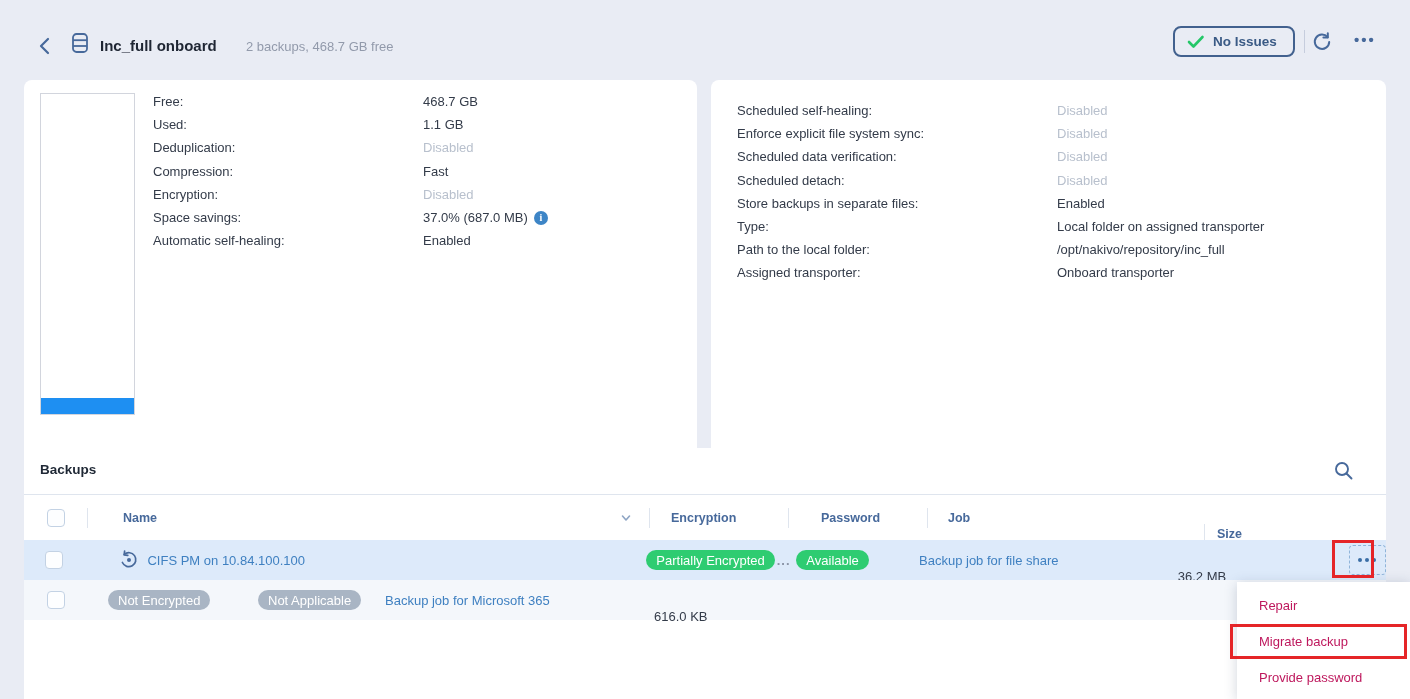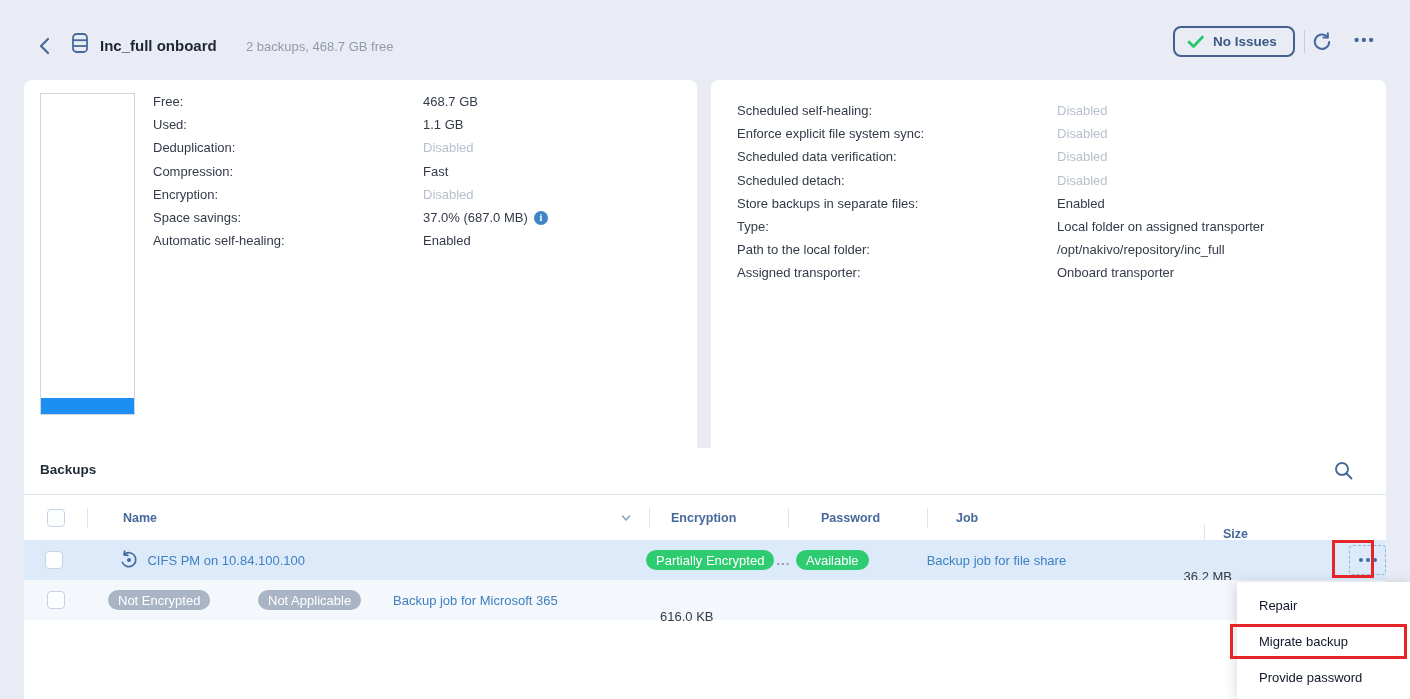--- a/index.html
+++ b/index.html
@@ -56,22 +56,22 @@
   .backups-divider { position:absolute; left:0; top:46px; width:100%; height:1px; background:#dfe5ee; }
 
   .tbl-row { position:absolute; left:0; width:100%; display:flex; align-items:center; }
   .tbl-head { top:47px; height:45px; font-weight:bold; font-size:12.5px; color:#47699b; }
   .row-1 { top:92px; height:40px; background:#ddeafa; }
   .row-2 { top:132px; height:40px; background:#f4f7fb; }
   .c-check { width:63px; display:flex; justify-content:center; align-items:center; }
   .c-name { width:562px; display:flex; align-items:center; position:relative; padding-left:35px; gap:8px; }
   .c-enc { width:139px; padding-left:21px; display:flex; align-items:center; }
   .c-pass { width:139px; padding-left:32px; display:flex; align-items:center; }
-  .c-job { width:277px; padding-left:28px; display:flex; align-items:center; }
-  .c-size { width:155px; padding-left:18px; display:flex; align-items:center;margin-top:32px; }
+  .c-job { width:277px; padding-left:20px; display:flex; align-items:center; }
+  .c-size { width:155px; padding-left:12px; display:flex; align-items:center;margin-top:32px; }
   .c-act { flex:1; display:flex; align-items:center; }
   .tbl-head .hd { height:20px; display:flex; align-items:center; }
   .tbl-head .c-name, .tbl-head .c-enc, .tbl-head .c-pass, .tbl-head .c-job, .tbl-head .c-size { border-left:1px solid #dfe5ee; height:20px; }
   .sort-chevron { position:absolute; right:16px; top:3px; color:#8ea5c4; }
   .checkbox { width:18px; height:18px; border:1px solid #c3d2e4; border-radius:4px; background:#fdfeff; cursor:pointer; }
   .link-blue { color:#3f80c1; }
   .badge {
     display:inline-block; padding:2.5px 10px; border-radius:10px;
     color:#fff; font-size:13px; font-weight:normal; white-space:nowrap;
   }
@@ -82,21 +82,21 @@
     width:37px; height:30px; margin-left:34px; border:1px dashed #8fb4d9; border-radius:4px;
     display:flex; align-items:center; justify-content:center; gap:3px; cursor:pointer; background:transparent;
   }
   .row-action-btn i { width:4px; height:4px; border-radius:50%; background:#3a6ea5; }
 
   
   .context-menu {
     position:absolute; left:1237px; top:582px; width:173px; height:117px;
     background:#fff; box-shadow:0 2px 12px rgba(40,60,90,.22); z-index:40; padding-top:5px;
   }
-  .menu-item { height:36px; display:flex; align-items:center; padding-left:22px; color:#0f172a; font-size:13px; cursor:pointer; }
+  .menu-item { height:36px; display:flex; align-items:center; padding-left:22px; color:#be185d; font-size:13px; cursor:pointer; }
 
   
   .anno { position:absolute; border:3px solid #e52528; z-index:60; pointer-events:none; }
   .anno-ellipsis { left:1332px; top:540px; width:42px; height:38px; }
   .anno-migrate { left:1230px; top:624px; width:177px; height:35px; }
 
   svg.icon { display:block; }
 </style>
 </head>
 <body>

